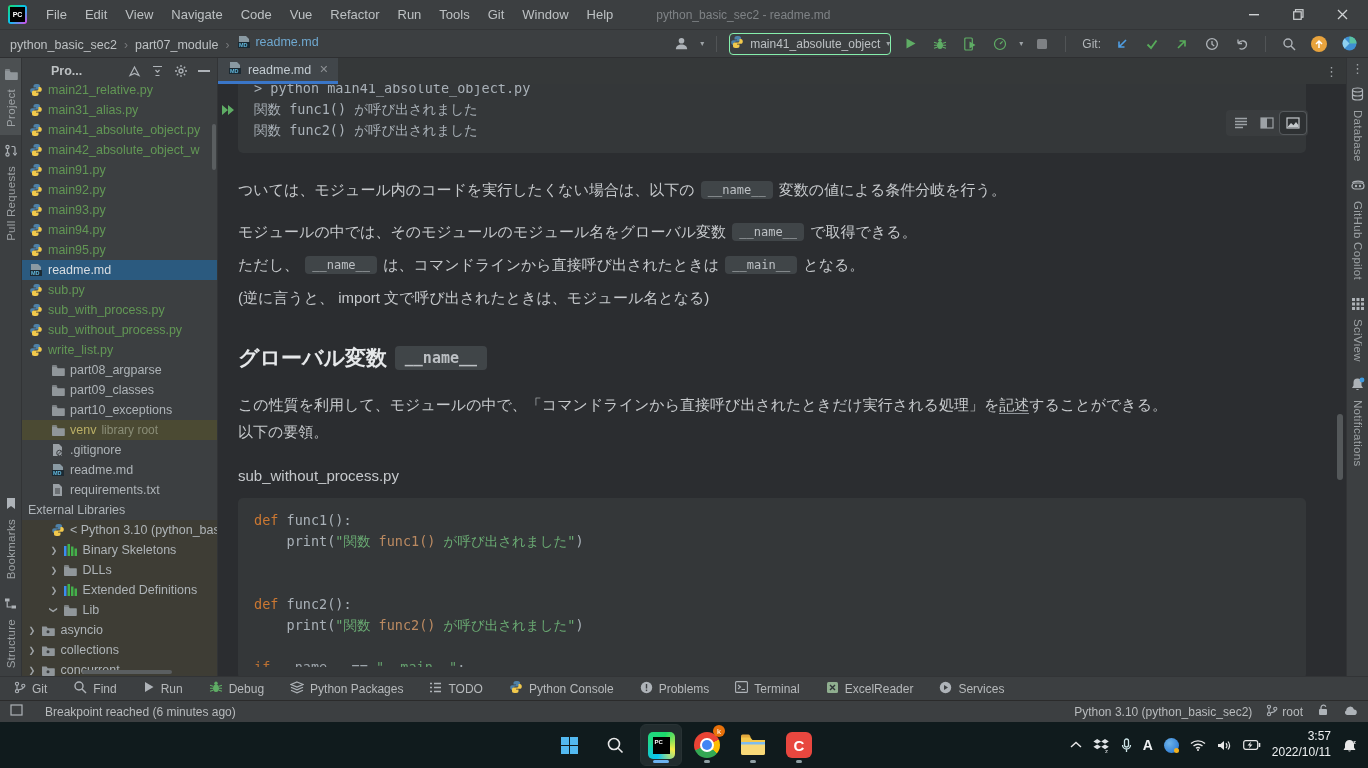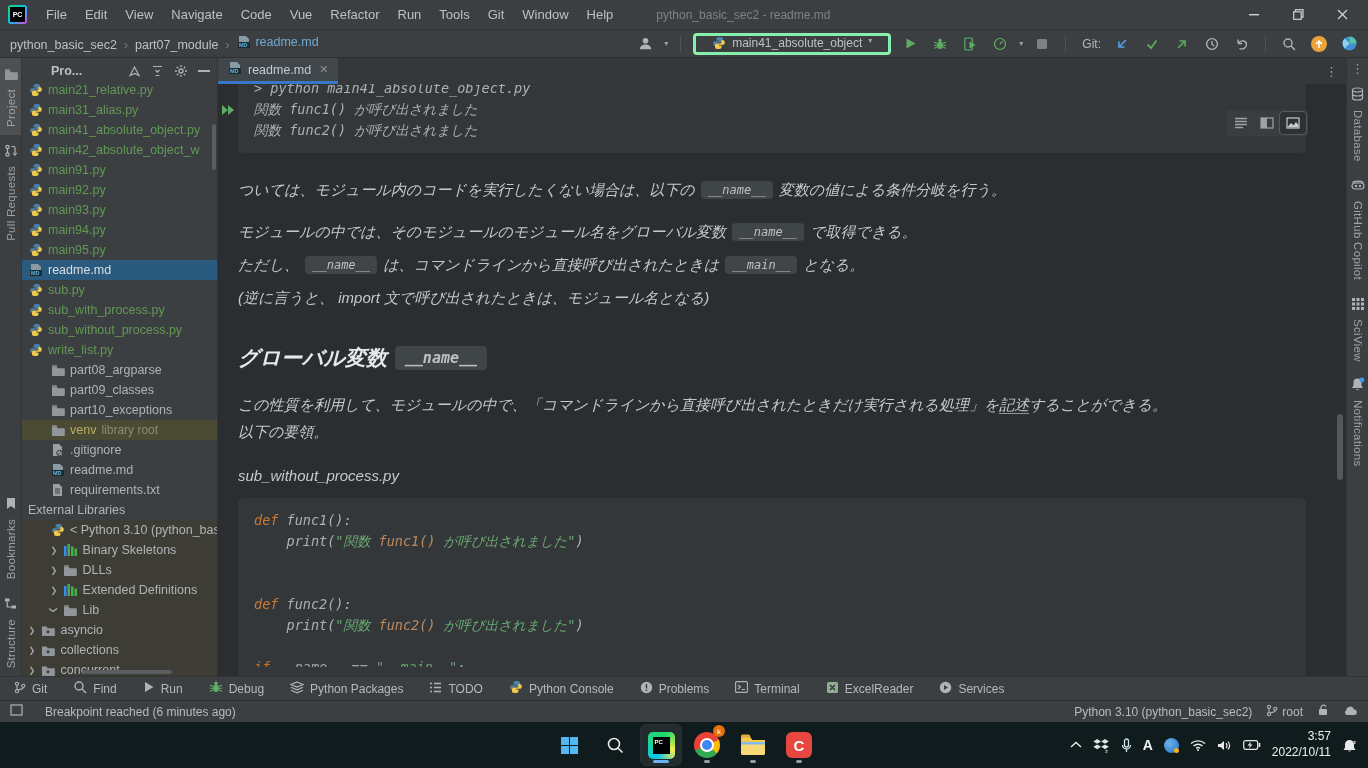--- a/index.html
+++ b/index.html
@@ -22,22 +22,22 @@
   .win-btn svg { display:block; }
 
   
   .toolbar { height:28px; background:#3c3f41; border-bottom:1px solid #2e2f31; display:flex; align-items:center;
     padding:0 8px 0 10px; flex:0 0 auto; }
   .bc-item { font-size:12.5px; color:#bdc1c3; display:inline-flex; align-items:center; gap:4px; }
   .bc-item.last span { color:#6fa8cf; }
   .bc-sep { color:#77797b; margin:0 7px; font-size:12px; }
   .toolbar-right { margin-left:auto; display:flex; align-items:center; gap:8px; }
   .tb-icon { display:inline-flex; align-items:center; justify-content:center; width:22px; height:22px; border-radius:3px; }
-  .combo { display:inline-flex; align-items:flex-start; gap:6px; border:3px solid #86efac; border-radius:4px;
-    height:22px; padding:0 16px; color:#bcc0c3; font-size:12px; }
+  .combo { display:inline-flex; align-items:center; gap:6px; border:1px solid #86efac; border-radius:4px;
+    height:22px; padding:0 0; color:#bcc0c3; font-size:12px; }
   .caret { font-size:8px; color:#9da2a6; }
   .vsep { width:1px; height:16px; background:#515456; margin:0 4px; }
   .git-label { color:#b3b8bb; font-size:12px; margin:0 2px 0 4px; }
   .upd-badge { width:16px; height:16px; border-radius:50%; background:#e8a33d; display:inline-flex; align-items:center; justify-content:center; }
 
   
   .main { flex:1 1 auto; display:flex; min-height:0; }
 
   .strip { background:#3c3f41; display:flex; flex-direction:column; align-items:center; flex:0 0 auto; }
   .strip-left { width:22px; border-right:1px solid #323436; }
@@ -71,21 +71,21 @@
   .tree-vthumb { position:absolute; right:1px; top:66px; width:4px; height:46px; background:#5a5e60; border-radius:2px; }
   .tree-hthumb { position:absolute; left:60px; bottom:2px; height:4px; width:90px; background:#5a5e60; border-radius:2px; }
 
   
   .editor { flex:1; display:flex; flex-direction:column; min-width:0; background:#2b2d30; position:relative; }
   .tabbar { height:26px; background:#353839; display:flex; align-items:center; flex:0 0 auto; }
   .tab { height:100%; display:flex; align-items:center; gap:6px; padding:0 10px; background:#41464a;
     border-bottom:3px solid #3a76c8; color:#c3ccd2; font-size:12.5px; }
   .tab .close { color:#8c9094; font-size:11px; margin-left:2px; }
   .tabbar .kebab { margin-left:auto; padding:0 8px; }
-  .preview { flex:1; position:relative; overflow:hidden; padding:0 40px 0 20px; color:#c6c9cc;font-style:italic; }
+  .preview { flex:1; position:relative; overflow:hidden; padding:0 40px 0 20px; color:#c6c9cc; }
   .gutter-run { position:absolute; left:2px; top:18px; }
   .view-toggles { position:absolute; top:26px; right:38px; display:flex; background:#3a3d3f; border-radius:4px; padding:2px; z-index:5; }
   .vt-btn { width:26px; height:22px; display:flex; align-items:center; justify-content:center; border-radius:3px; }
   .vt-btn.active { background:#2e3133; outline:1px solid #55595c; }
   .ed-vthumb { position:absolute; right:3px; top:330px; width:6px; height:66px; background:#54585a; border-radius:3px; }
 
   .blk.code { background:#343739; border-radius:5px; padding:12px 16px; font-family:"DejaVu Sans Mono","Liberation Mono",monospace; font-size:13.5px; }
   .cline { height:21px; line-height:21px; white-space:pre; }
   .sg-plain { color:#a9b1b8; } .sg-kw { color:#cc7832; } .sg-str { color:#6aab73; } .sg-strfn { color:#bb8a61; }
   [data-block="console-output"] { margin-top:-18px; padding-top:14px; }

